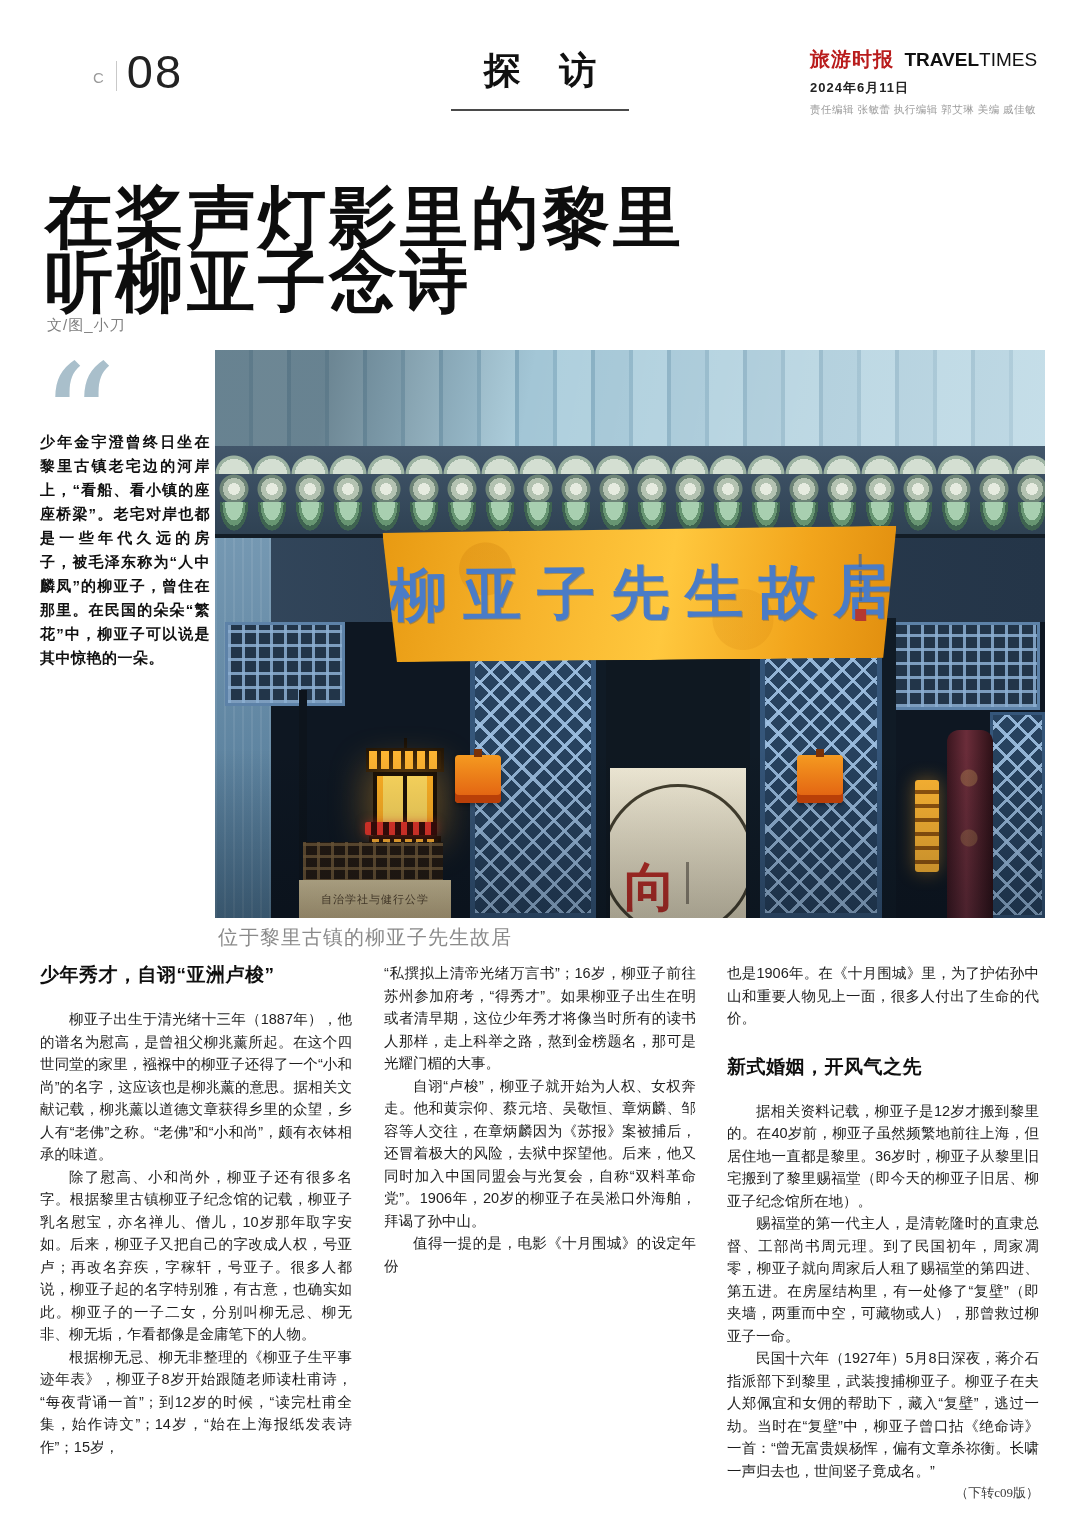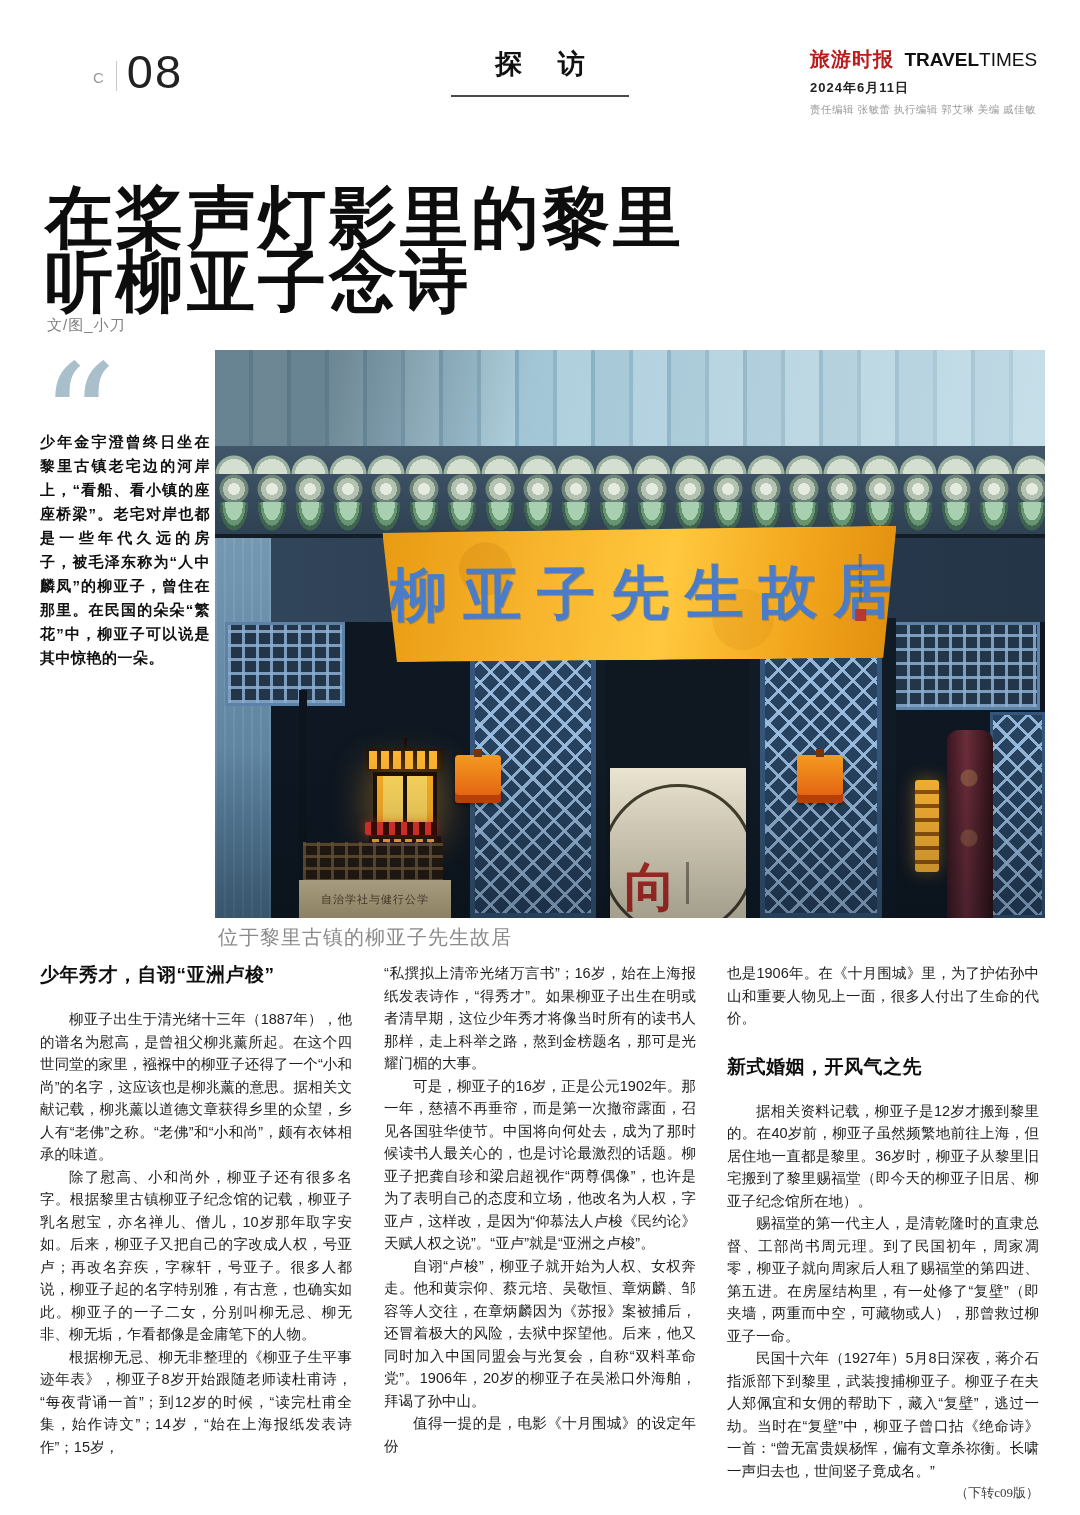--- a/index.html
+++ b/index.html
@@ -7,21 +7,21 @@
   body { font-family:"Liberation Sans", sans-serif; color:#1f1f1f; }
   .page { position:relative; width:1080px; height:1515px; background:#fff; overflow:hidden; }
 
   
   .folio { position:absolute; left:93px; top:48px; display:flex; align-items:flex-end; }
   .folio .edition { font-size:15px; color:#9a9a9a; letter-spacing:2px; padding-bottom:9px; }
   .folio .divider { width:1px; height:30px; background:#c9c9c9; margin:0 10px 4px 10px; }
   .folio .pagenum { font-size:47px; font-weight:300; color:#222; letter-spacing:2px; line-height:1; }
 
   .section-head { position:absolute; left:50%; top:46px; transform:translateX(-50%); text-align:center; }
-  .section-head .t { font-size:27px; font-weight:900; color:#111; letter-spacing:14px; padding-left:14px; white-space:nowrap; }
+  .section-head .t { font-size:37px; font-weight:900; color:#111; letter-spacing:14px; padding-left:14px; white-space:nowrap; }
   .section-head .rule { width:178px; height:2px; background:#4a4a4a; margin:13px auto 0; }
 
   .masthead { position:absolute; right:40px; top:46px; text-align:left; width:230px; }
   .masthead .row1 { white-space:nowrap; }
   .masthead .cn { font-size:20px; font-weight:800; color:#b91c1c; letter-spacing:1px; }
   .masthead .en-b { font-size:19px; font-weight:800; color:#111; margin-left:6px; }
   .masthead .en-l { font-size:19px; font-weight:400; color:#111; }
   .masthead .date { font-size:13px; font-weight:700; color:#222; margin-top:6px; letter-spacing:1px; }
   .masthead .credits { font-size:10.5px; color:#9c9c9c; margin-top:6px; letter-spacing:0.5px; white-space:nowrap; }
 
@@ -242,22 +242,21 @@
   <div class="caption">位于黎里古镇的柳亚子先生故居</div>
 
   <div class="col col1">
     <h3 class="col-head">少年秀才，自诩“亚洲卢梭”</h3>
     <p class="para indent">柳亚子出生于清光绪十三年（1887年），他的谱名为慰高，是曾祖父柳兆薰所起。在这个四世同堂的家里，襁褓中的柳亚子还得了一个“小和尚”的名字，这应该也是柳兆薰的意思。据相关文献记载，柳兆薰以道德文章获得乡里的众望，乡人有“老佛”之称。“老佛”和“小和尚”，颇有衣钵相承的味道。</p>
     <p class="para indent">除了慰高、小和尚外，柳亚子还有很多名字。根据黎里古镇柳亚子纪念馆的记载，柳亚子乳名慰宝，亦名禅儿、僧儿，10岁那年取字安如。后来，柳亚子又把自己的字改成人权，号亚卢；再改名弃疾，字稼轩，号亚子。很多人都说，柳亚子起的名字特别雅，有古意，也确实如此。柳亚子的一子二女，分别叫柳无忌、柳无非、柳无垢，乍看都像是金庸笔下的人物。</p>
     <p class="para indent">根据柳无忌、柳无非整理的《柳亚子生平事迹年表》，柳亚子8岁开始跟随老师读杜甫诗，“每夜背诵一首”；到12岁的时候，“读完杜甫全集，始作诗文”；14岁，“始在上海报纸发表诗作”；15岁，</p>
   </div>
 
   <div class="col col2">
-    <p class="para">“私撰拟上清帝光绪万言书”；16岁，始在上海报纸发表诗作，“得秀才”。如果柳亚子出生在明或者清早期，这位少年秀才将像当时所有的读书人那样，走上科举之路，熬到金榜题名，那可是光耀门楣的大事。</p>
-    <p class="para indent">可是，柳亚子的16岁，正是公元1902年。那一年，慈禧不再垂帘，而是第一次撤帘露面，召见各国驻华使节。中国将向何处去，成为了那时候读书人最关心的，也是讨论最激烈的话题。柳亚子把龚自珍和梁启超视作“两尊偶像”，也许是为了表明自己的态度和立场，他改名为人权，字亚卢，这样改，是因为“仰慕法人卢梭《民约论》天赋人权之说”。“亚卢”就是“亚洲之卢梭”。</p>
+    <p class="para">“私撰拟上清帝光绪万言书”；16岁，柳亚子前往苏州参加府考，“得秀才”。如果柳亚子出生在明或者清早期，这位少年秀才将像当时所有的读书人那样，走上科举之路，熬到金榜题名，那可是光耀门楣的大事。</p>
     <p class="para indent">自诩“卢梭”，柳亚子就开始为人权、女权奔走。他和黄宗仰、蔡元培、吴敬恒、章炳麟、邹容等人交往，在章炳麟因为《苏报》案被捕后，还冒着极大的风险，去狱中探望他。后来，他又同时加入中国同盟会与光复会，自称“双料革命党”。1906年，20岁的柳亚子在吴淞口外海舶，拜谒了孙中山。</p>
     <p class="para indent">值得一提的是，电影《十月围城》的设定年份</p>
   </div>
 
   <div class="col col3">
     <p class="para">也是1906年。在《十月围城》里，为了护佑孙中山和重要人物见上一面，很多人付出了生命的代价。</p>
     <h3 class="col-head mid">新式婚姻，开风气之先</h3>
     <p class="para indent">据相关资料记载，柳亚子是12岁才搬到黎里的。在40岁前，柳亚子虽然频繁地前往上海，但居住地一直都是黎里。36岁时，柳亚子从黎里旧宅搬到了黎里赐福堂（即今天的柳亚子旧居、柳亚子纪念馆所在地）。</p>
     <p class="para indent">赐福堂的第一代主人，是清乾隆时的直隶总督、工部尚书周元理。到了民国初年，周家凋零，柳亚子就向周家后人租了赐福堂的第四进、第五进。在房屋结构里，有一处修了“复壁”（即夹墙，两重而中空，可藏物或人），那曾救过柳亚子一命。</p>
     <p class="para indent">民国十六年（1927年）5月8日深夜，蒋介石指派部下到黎里，武装搜捕柳亚子。柳亚子在夫人郑佩宜和女佣的帮助下，藏入“复壁”，逃过一劫。当时在“复壁”中，柳亚子曾口拈《绝命诗》一首：“曾无富贵娱杨恽，偏有文章杀祢衡。长啸一声归去也，世间竖子竟成名。”</p>

